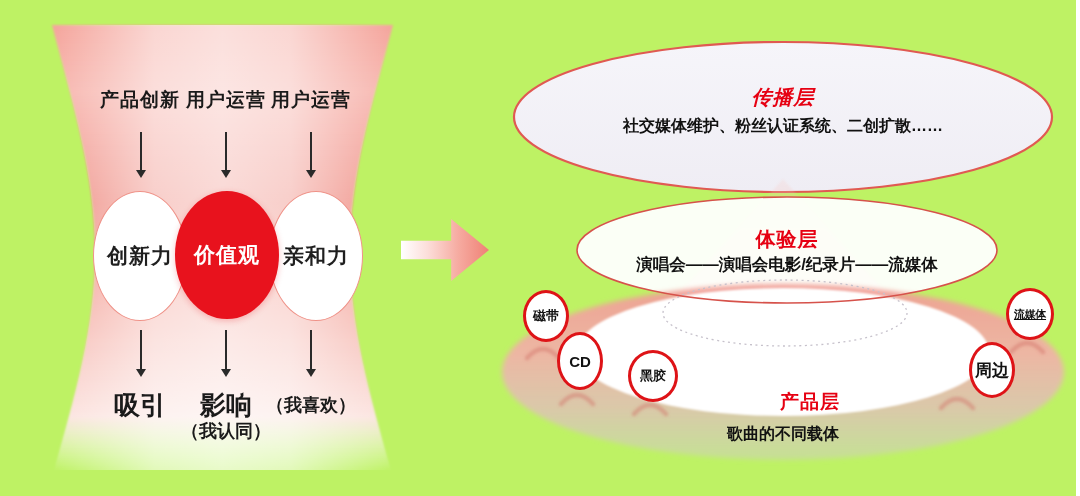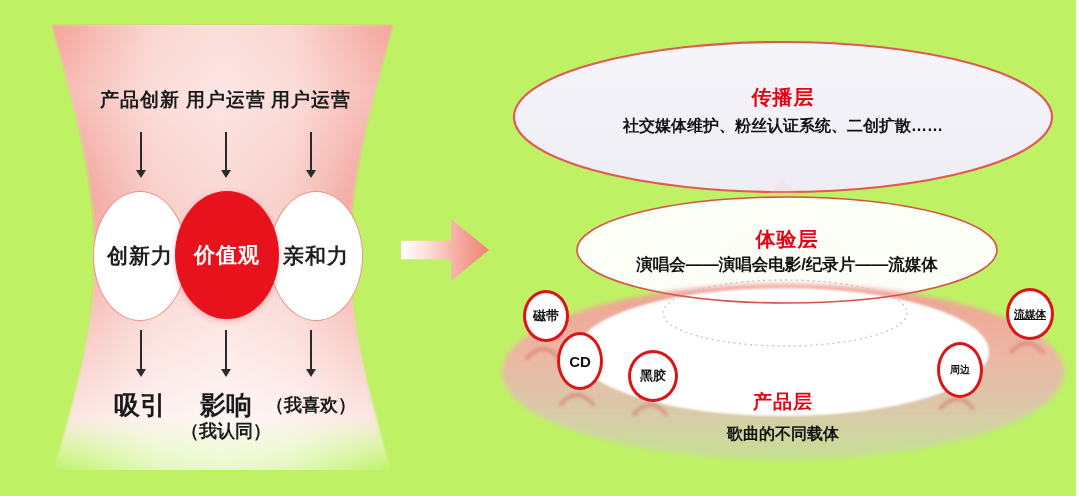--- a/index.html
+++ b/index.html
@@ -30,35 +30,35 @@
   
   .big-arrow{position:absolute;left:401px;top:219px;width:88px;height:62px;z-index:1;
      background:linear-gradient(to right,#ffffff 0%,#fcdeda 30%,#f6aba1 65%,#ef8175 100%);
      clip-path:polygon(0 35%,57% 35%,57% 0,100% 50%,57% 100%,57% 65%,0 65%);}
 
   
   .layer-title{position:absolute;width:220px;text-align:center;color:#e60012;
                font-weight:700;z-index:2;}
   .layer-sub{position:absolute;width:420px;text-align:center;color:#111;
              font-weight:700;z-index:2;}
-  .t-spread{left:673px;top:84px;font-size:20px;letter-spacing:1px;}
+  .t-spread{left:673px;top:84px;font-size:20px;letter-spacing:1px;font-style:italic;}
   .s-spread{left:573px;top:116px;font-size:16px;}
   .t-exp{left:677px;top:226px;font-size:20px;letter-spacing:1px;}
   .s-exp{left:577px;top:254px;font-size:16.5px;}
-  .t-prod{left:673px;top:389px;font-size:19px;letter-spacing:1px;}
+  .t-prod{left:700px;top:389px;font-size:19px;letter-spacing:1px;}
   .s-prod{left:673px;top:424px;font-size:16px;width:220px;}
 
   
   .chip{position:absolute;border:3px solid #de1317;border-radius:50%;background:#fff;
         display:flex;align-items:center;justify-content:center;z-index:3;
         font-weight:700;color:#111;white-space:nowrap;}
   .chip-tape{left:523px;top:290px;width:40px;height:46px;font-size:13px;}
   .chip-cd{left:557px;top:332px;width:40px;height:52px;font-size:15px;text-align:right;}
   .chip-vinyl{left:628px;top:350px;width:44px;height:46px;font-size:13px;}
-  .chip-merch{left:937px;top:342px;width:40px;height:50px;font-size:10px;}
+  .chip-merch{left:969px;top:342px;width:40px;height:50px;font-size:17px;}
   .chip-stream{left:1006px;top:288px;width:42px;height:46px;font-size:11px;letter-spacing:-.3px;text-decoration:underline;}
 </style>
 </head>
 <body>
 
 <div class="stage">
 
   <svg class="bg-svg" width="1080" height="496" viewBox="0 0 1080 496">
     <defs>
       <linearGradient id="hgV" x1="0" y1="0" x2="0" y2="1">

